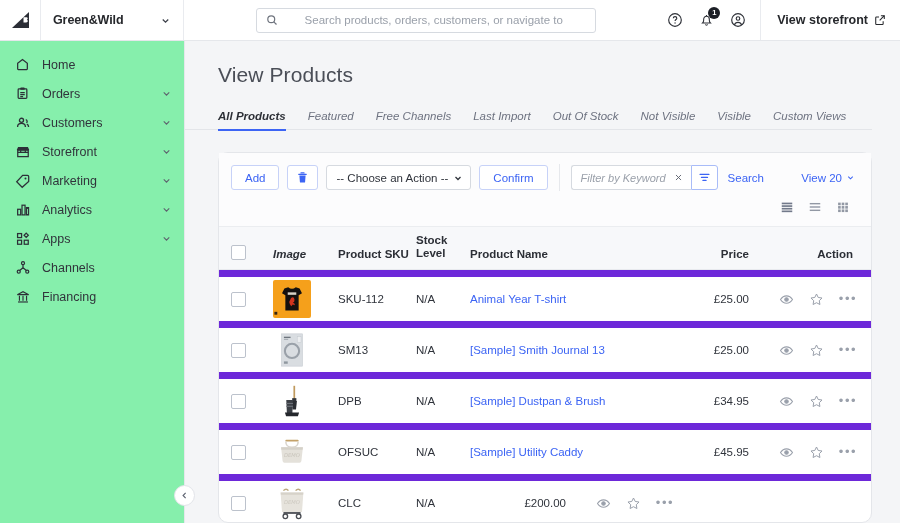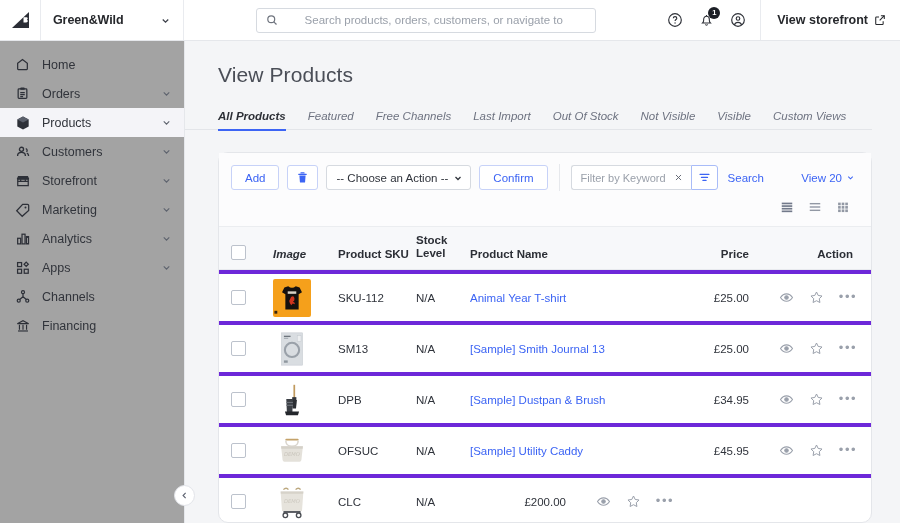--- a/index.html
+++ b/index.html
@@ -45,21 +45,21 @@
     display: flex; align-items: center; gap: 6px; padding: 0 14px 0 16px;
     border-left: 1px solid #e9ebef; height: 100%;
     font-size: 12.5px; font-weight: 700; color: #26282c; cursor:pointer; white-space: nowrap;
   }
 
   
   .body { flex: 1; display: flex; min-height: 0; position: relative; }
 
   
   .sidebar {
-    width: 185px; min-width: 185px; background: #a3a3a3;
+    width: 185px; min-width: 185px; background: #86efac;
     border-right: 1px solid #e5e7eb; padding-top: 9px;
     position: relative;
   }
   .nav-item {
     height: 29px; display: flex; align-items: center; gap: 11px;
     padding: 0 12px 0 14px; cursor: pointer; margin: 0 0px;
     font-size: 12.5px; color: #31343b;
   }
   .nav-item .ico { width: 17px; height: 17px; display:flex; align-items:center; justify-content:center; color:#2d3038; flex: none;}
   .nav-item .lbl { flex: 1; white-space: nowrap; }
@@ -109,37 +109,37 @@
     font-size: 11.5px; color: #2f333b; padding: 0 22px 0 9px; cursor: pointer;
     display: flex; align-items: center; position: relative; white-space: nowrap;
   }
   .sel .arrow { position: absolute; right: 7px; top: 50%; transform: translateY(-50%); display:flex; }
   .divider-v { width: 1px; height: 27px; background: #e6e8ec; margin: 0 11px; }
   .filter-group { display: flex; align-items: stretch; }
   .filter-input {
     height: 25px; border: 1px solid #d6dae0; border-right: none; border-radius: 3px 0 0 3px;
     background: #fff; display: flex; align-items: center; gap: 8px; padding: 0 8px 0 9px;
   }
-  .filter-input .ph { font-size: 11px; color: #9aa0aa; white-space: nowrap; }
+  .filter-input .ph { font-size: 11px; color: #9aa0aa; white-space: nowrap; font-style: italic; }
   .filter-btn {
     width: 27px; height: 25px; border: 1px solid #a9bcf8; border-radius: 0 3px 3px 0;
     background: #fff; display: flex; align-items: center; justify-content: center; cursor: pointer; color:#3c64f4;
   }
   .link-btn { font-size: 11.5px; color: #3c64f4; cursor: pointer; padding: 0 10px; }
   .spacer { flex: 1; }
   .view-n { font-size: 11.5px; color: #3c64f4; display: flex; align-items: center; gap: 4px; cursor: pointer; padding-right: 4px;}
 
   .toolbar2 { display: flex; align-items: center; justify-content: flex-end; padding: 2px 14px 9px 12px; gap: 0; background:#fcfcfd;}
   .vtoggle { width: 28px; height: 20px; display: flex; align-items: center; justify-content: center; cursor: pointer; color: #9298a4;}
   .vtoggle.active { color: #72798a; }
 
   
   .table { flex: 1; min-height: 0; overflow: hidden; }
   .trow {
-    display: flex; align-items: center; height: 51px; border-top: 4px solid #6d28d9;
+    display: flex; align-items: center; height: 51px; border-top: 7px solid #6d28d9;
     padding: 0 14px 0 12px; font-size: 11.5px; color: #2f333b;
   }
   .thead {
     display: flex; align-items: flex-end; height: 44px; background: #f7f8fa;
     border-top: 1px solid #ebedf0; border-bottom: 1px solid #e8eaee;
     padding: 0 14px 9px 12px; font-size: 11.5px; color: #2c2f36; font-weight: 700;
   }
   .c-check { width: 42px; flex: none; display: flex; align-items: center; }
   .c-img   { width: 65px; flex: none; display: flex; align-items: center; font-style: italic; }
   .c-sku   { width: 78px; flex: none; }
@@ -255,34 +255,20 @@
             </svg>
         </span>
         <span class="lbl">Orders</span>
         <span class="car">
           <svg width="11" height="11" viewBox="0 0 16 16" fill="none" stroke="currentColor" stroke-width="1.6">
               <path d="M4 6.5L8 10.5L12 6.5"></path>
             </svg>
         </span>
       </div>
 
-      <div class="nav-item active">
-        <span class="ico">
-          <svg width="16" height="16" viewBox="0 0 18 18" fill="currentColor">
-              <path d="M9 1.7 15.4 5v8L9 16.3 2.6 13V5z"></path>
-              <path d="M9 1.7 15.4 5 9 8.3 2.6 5z" fill="#5a5f6b"></path>
-            </svg>
-        </span>
-        <span class="lbl">Products</span>
-        <span class="car">
-          <svg width="11" height="11" viewBox="0 0 16 16" fill="none" stroke="currentColor" stroke-width="1.6">
-              <path d="M4 6.5L8 10.5L12 6.5"></path>
-            </svg>
-        </span>
-      </div>
 
       <div class="nav-item">
         <span class="ico">
           <svg width="16" height="16" viewBox="0 0 18 18" fill="none" stroke="currentColor" stroke-width="1.5">
               <circle cx="7.3" cy="6" r="2.3"></circle>
               <path d="M2.9 13.4c0-2.4 1.9-3.9 4.4-3.9s4.4 1.5 4.4 3.9"></path>
               <path d="M12.1 5.2a2 2 0 0 1 .7 3.6M13.3 10.2c1.3.5 2 1.5 2 3.2"></path>
             </svg>
         </span>
         <span class="lbl">Customers</span>

